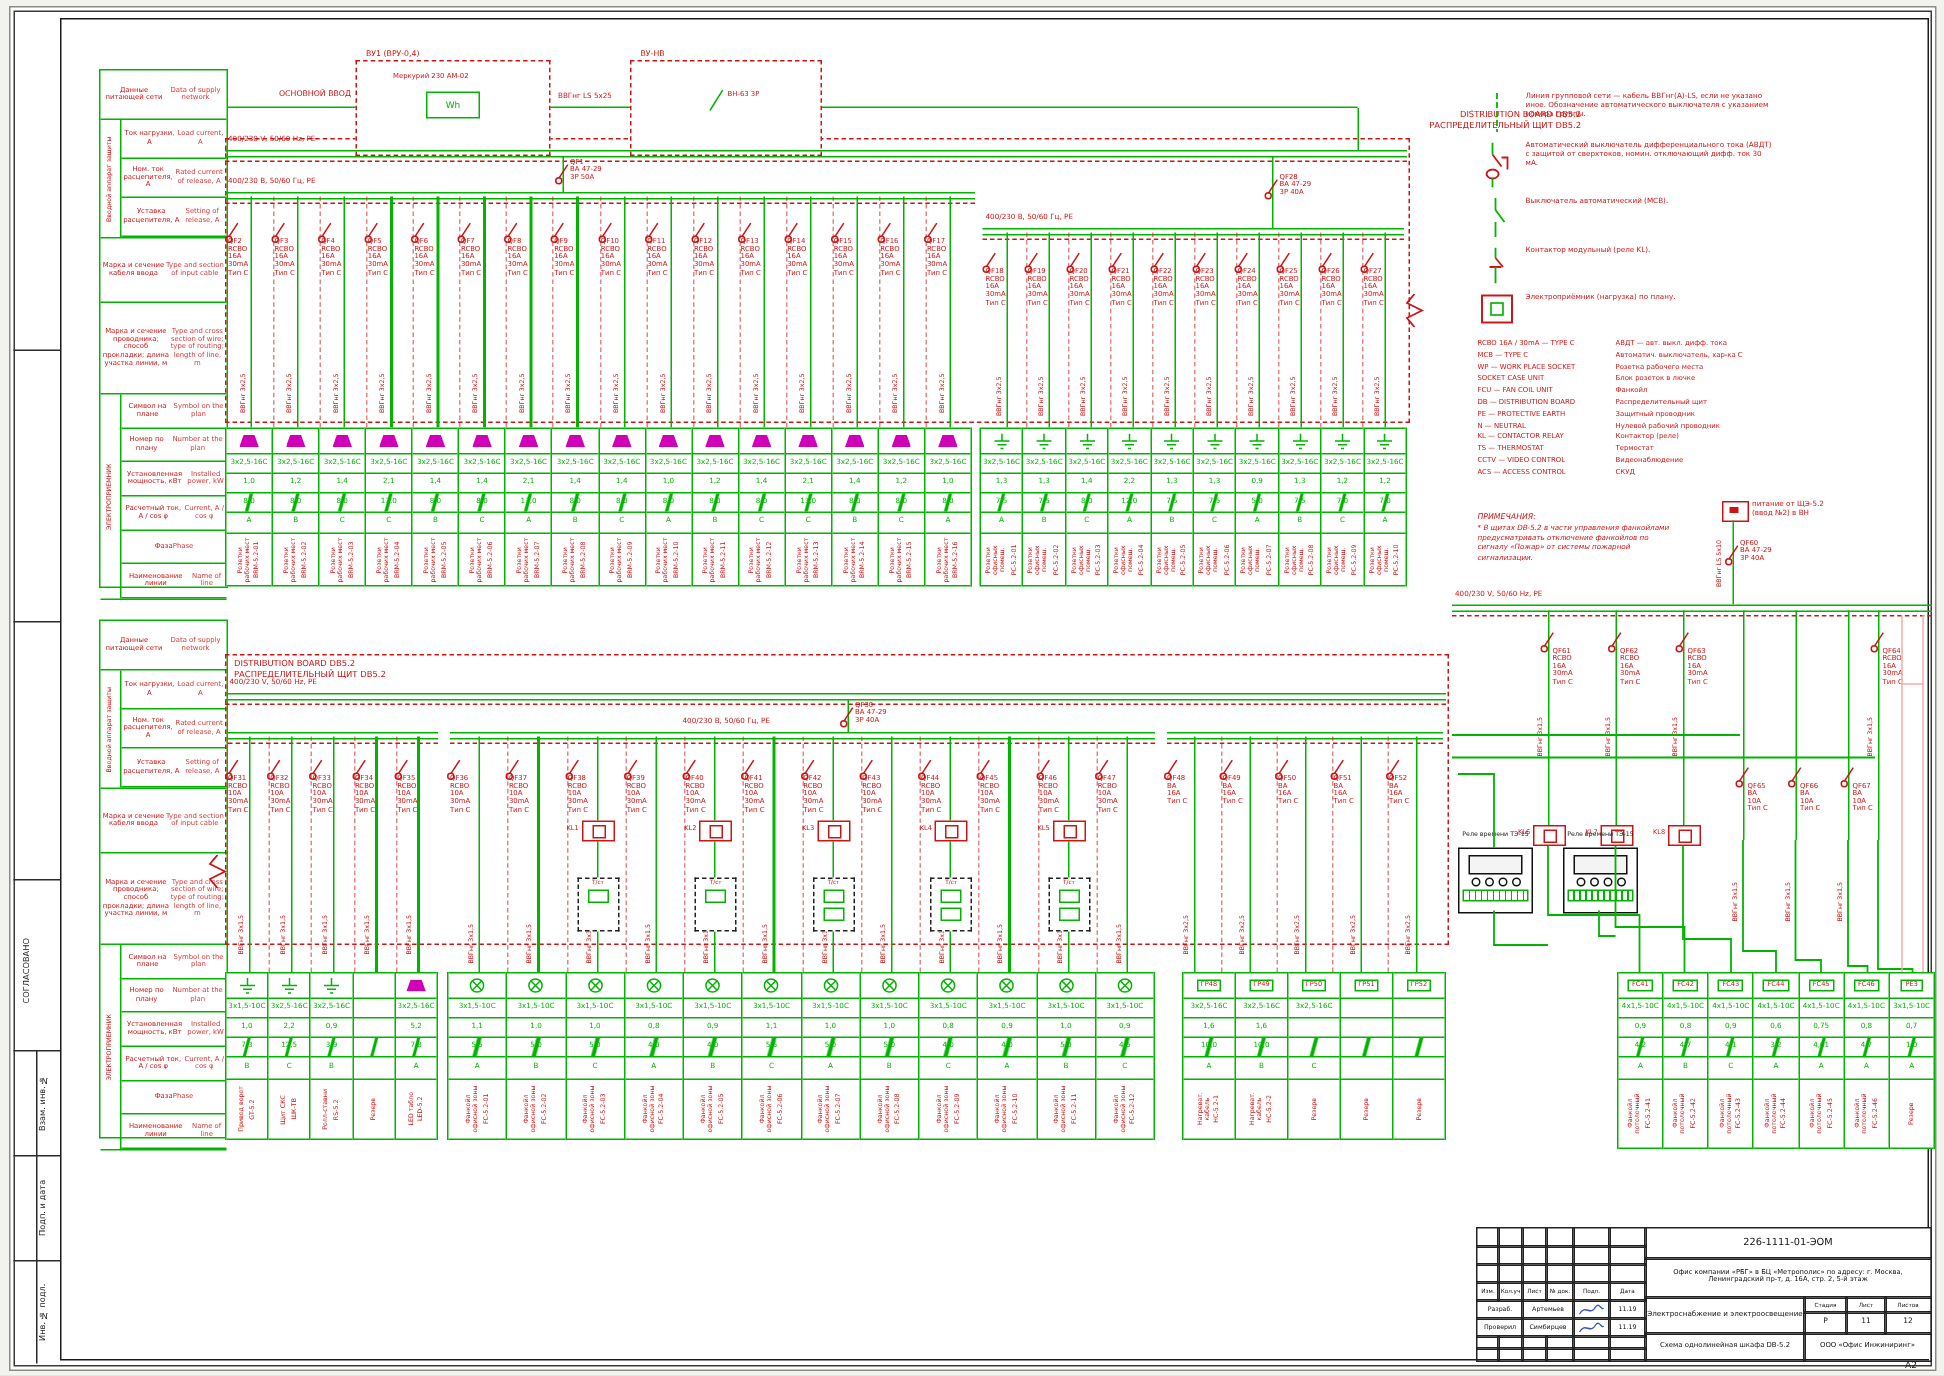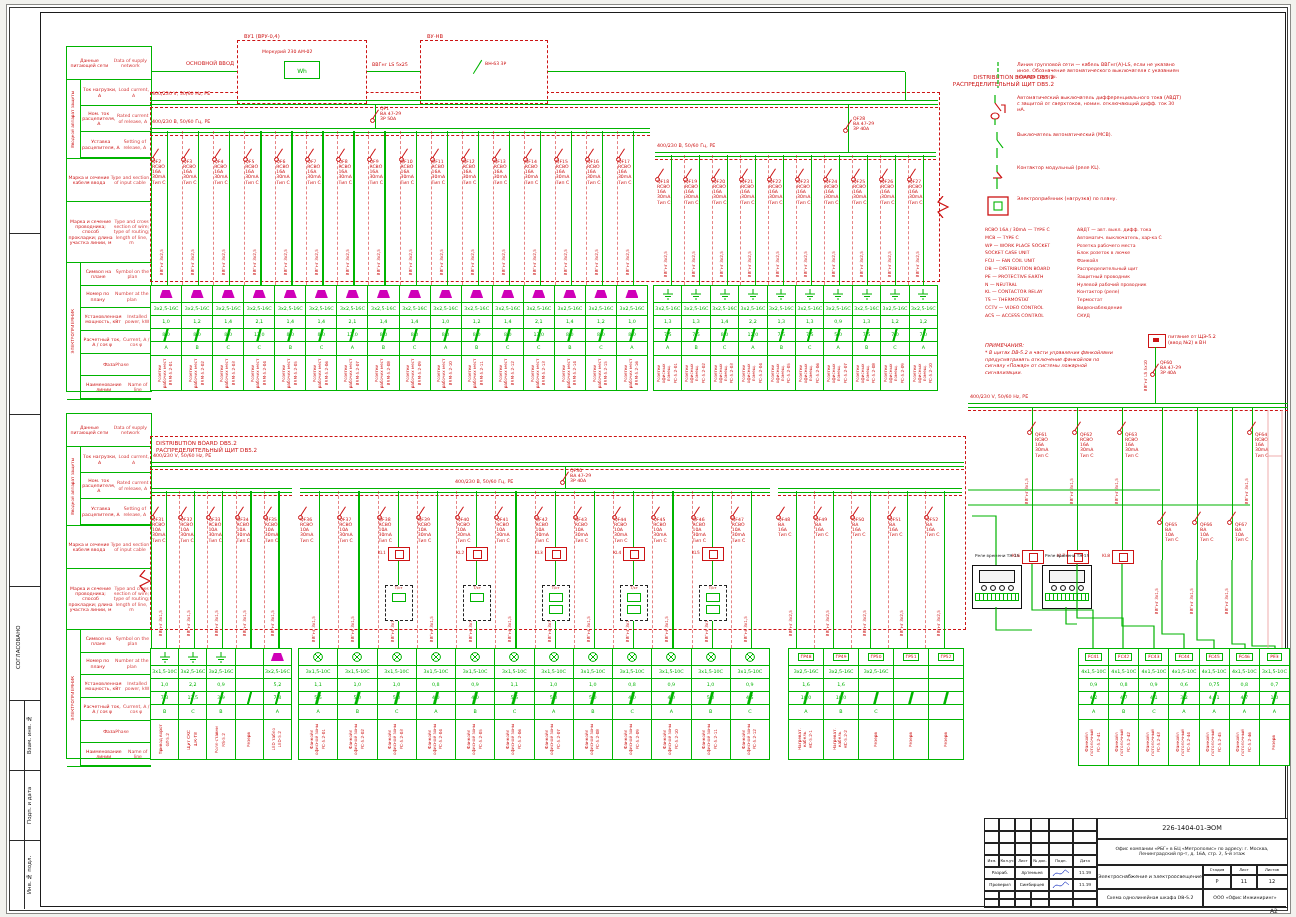--- a/index.html
+++ b/index.html
@@ -257,21 +257,21 @@
       <div class="tbl-cell" style="left: 30px; top: 72px; width: 16px; height: 8px; font-size: 4px;"></div>
       <div class="tbl-cell" style="left: 46px; top: 72px; width: 18px; height: 8px; font-size: 4px;"></div>
       <div class="tbl-cell" style="left: 64px; top: 72px; width: 24px; height: 8px; font-size: 4px;"></div>
       <div class="tbl-cell" style="left: 88px; top: 72px; width: 24px; height: 8px; font-size: 4px;"></div>
       <div class="tbl-cell" style="left: 0px; top: 80px; width: 14px; height: 8px; font-size: 4px;"></div>
       <div class="tbl-cell" style="left: 14px; top: 80px; width: 16px; height: 8px; font-size: 4px;"></div>
       <div class="tbl-cell" style="left: 30px; top: 80px; width: 16px; height: 8px; font-size: 4px;"></div>
       <div class="tbl-cell" style="left: 46px; top: 80px; width: 18px; height: 8px; font-size: 4px;"></div>
       <div class="tbl-cell" style="left: 64px; top: 80px; width: 24px; height: 8px; font-size: 4px;"></div>
       <div class="tbl-cell" style="left: 88px; top: 80px; width: 24px; height: 8px; font-size: 4px;"></div>
-      <div class="tbl-cell" style="left: 112px; top: 0px; width: 190px; height: 20px; font-size: 6.5px;">226-1404-01-ЭОМ</div>
+      <div class="tbl-cell" style="left: 112px; top: 0px; width: 190px; height: 20px; font-size: 6.5px;">226-1111-01-ЭОМ</div>
       <div class="tbl-cell" style="left: 112px; top: 20px; width: 190px; height: 26px; font-size: 4.5px;">Офис компании «РБГ» в БЦ «Метрополис» по адресу: г. Москва, Ленинградский пр-т, д. 16А, стр. 2, 5-й этаж</div>
       <div class="tbl-cell" style="left: 112px; top: 46px; width: 106px; height: 24px; font-size: 4.8px;">Электроснабжение и электроосвещение</div>
       <div class="tbl-cell" style="left: 218px; top: 46px; width: 28px; height: 10px; font-size: 3.8px;">Стадия</div>
       <div class="tbl-cell" style="left: 246px; top: 46px; width: 26px; height: 10px; font-size: 3.8px;">Лист</div>
       <div class="tbl-cell" style="left: 272px; top: 46px; width: 30px; height: 10px; font-size: 3.8px;">Листов</div>
       <div class="tbl-cell" style="left: 218px; top: 56px; width: 28px; height: 14px; font-size: 5px;">Р</div>
       <div class="tbl-cell" style="left: 246px; top: 56px; width: 26px; height: 14px; font-size: 5px;">11</div>
       <div class="tbl-cell" style="left: 272px; top: 56px; width: 30px; height: 14px; font-size: 5px;">12</div>
       <div class="tbl-cell" style="left: 112px; top: 70px; width: 106px; height: 18px; font-size: 4.6px;">Схема однолинейная шкафа DB-5.2</div>
       <div class="tbl-cell" style="left: 218px; top: 70px; width: 84px; height: 18px; font-size: 4.6px;">ООО «Офис Инжиниринг»</div>

